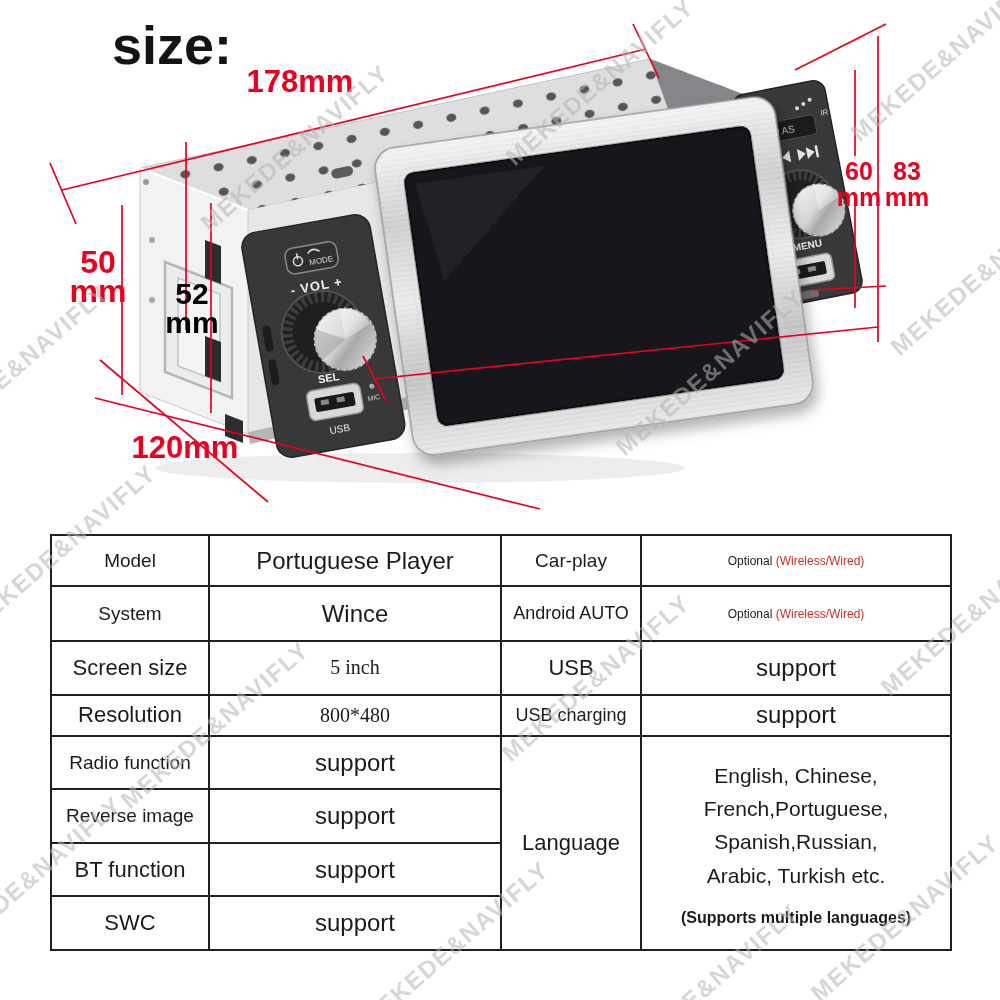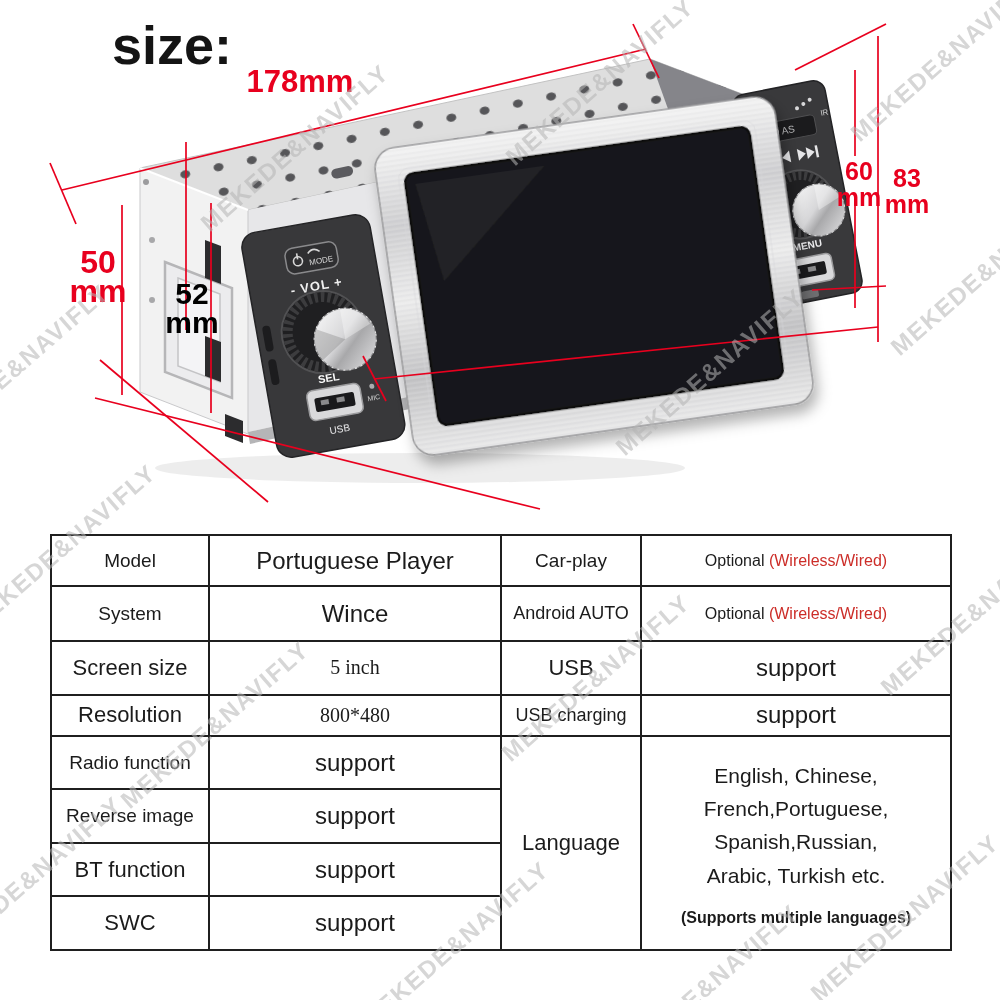--- a/index.html
+++ b/index.html
@@ -4,41 +4,41 @@
 <style>
   html,body{margin:0;padding:0;background:#ffffff;}
   .stage{position:relative;width:1000px;height:1000px;background:#fff;overflow:hidden;
          font-family:"Liberation Sans",sans-serif;}
   
   .figure{position:absolute;left:0;top:0;width:1000px;height:520px;}
   .size-heading{position:absolute;left:76px;top:14px;font-size:54px;font-weight:700;color:#141414;letter-spacing:0px;margin-left:36px;}
   .dim{position:absolute;font-weight:700;text-align:center;line-height:1.02;color:#e8001e;}
   .dim-178{left:225px;top:66px;width:150px;font-size:31px;}
   .dim-60{left:836px;top:158px;width:46px;font-size:25px;line-height:26px;}
-  .dim-83{left:884px;top:158px;width:46px;font-size:25px;line-height:26px;margin-top:7px;}
+  .dim-83{left:884px;top:158px;width:46px;font-size:25px;line-height:26px;}
   .dim-50{left:56px;top:248px;width:84px;font-size:32px;line-height:29px;}
   .dim-52{left:141px;top:279px;width:84px;font-size:30px;line-height:29px;}
   .dim-120{left:110px;top:432px;width:150px;font-size:31px;}
   .dim-188{left:570px;top:410px;width:140px;font-size:31px;}
   
   .wm-layer{position:absolute;left:0;top:0;width:1000px;height:1000px;pointer-events:none;z-index:30;}
   .wm{position:absolute;transform:translate(-50%,-50%) rotate(-41deg);
       font-weight:700;font-size:24px;letter-spacing:1.5px;color:#b5b5b5;opacity:.55;white-space:nowrap;}
   
   .spec-table{position:absolute;left:50px;top:534px;width:900px;height:417px;
               border-collapse:collapse;table-layout:fixed;color:#1b1b1b;z-index:10;}
   .spec-table td{border:2px solid #1f1f1f;padding:0;text-align:center;vertical-align:middle;
                  overflow:hidden;background:transparent;}
   .lbl-lg{font-size:19px;}
   .lbl-md{font-size:22px;}
   .lbl-sm{font-size:19px;}
   .lbl-xs{font-size:18px;line-height:1.15;}
   .val{font-size:24px;text-align:left;padding-left:28px;}
   .val-lg{font-size:20px;font-family:Liberation Serif, serif;}
-  .opt{font-size:16px;}
+  .opt{font-size:12px;}
   .hl-red{color:#cc2d28;}
   .val-right{font-size:24px;text-align:left;padding-left:22px;}
   .lang-cell{text-align:left;padding-left:20px;}
   .lang-line{font-size:21px;line-height:1.58;}
   .lang-note{font-size:16px;margin-top:17px;font-weight:bold;}
 </style>
 </head>
 <body>
 
 <div class="stage">
@@ -223,20 +223,21 @@
         <div>mm</div>
     </div>
     <div class="dim dim-50" style="color: rgb(232, 0, 30);">
       <div>50</div>
         <div>mm</div>
     </div>
     <div class="dim dim-52" style="color: #000000; padding-left: 9px;">
       <div>52</div>
         <div>mm</div>
     </div>
+    <div class="dim dim-120" style="color: rgb(232, 0, 30);">120mm</div>
   </div>
 
   <table class="spec-table">
     <colgroup>
         <col style="width:158px">
         <col style="width:292px">
         <col style="width:140px">
         <col style="width:310px">
       </colgroup>
     <tbody>

